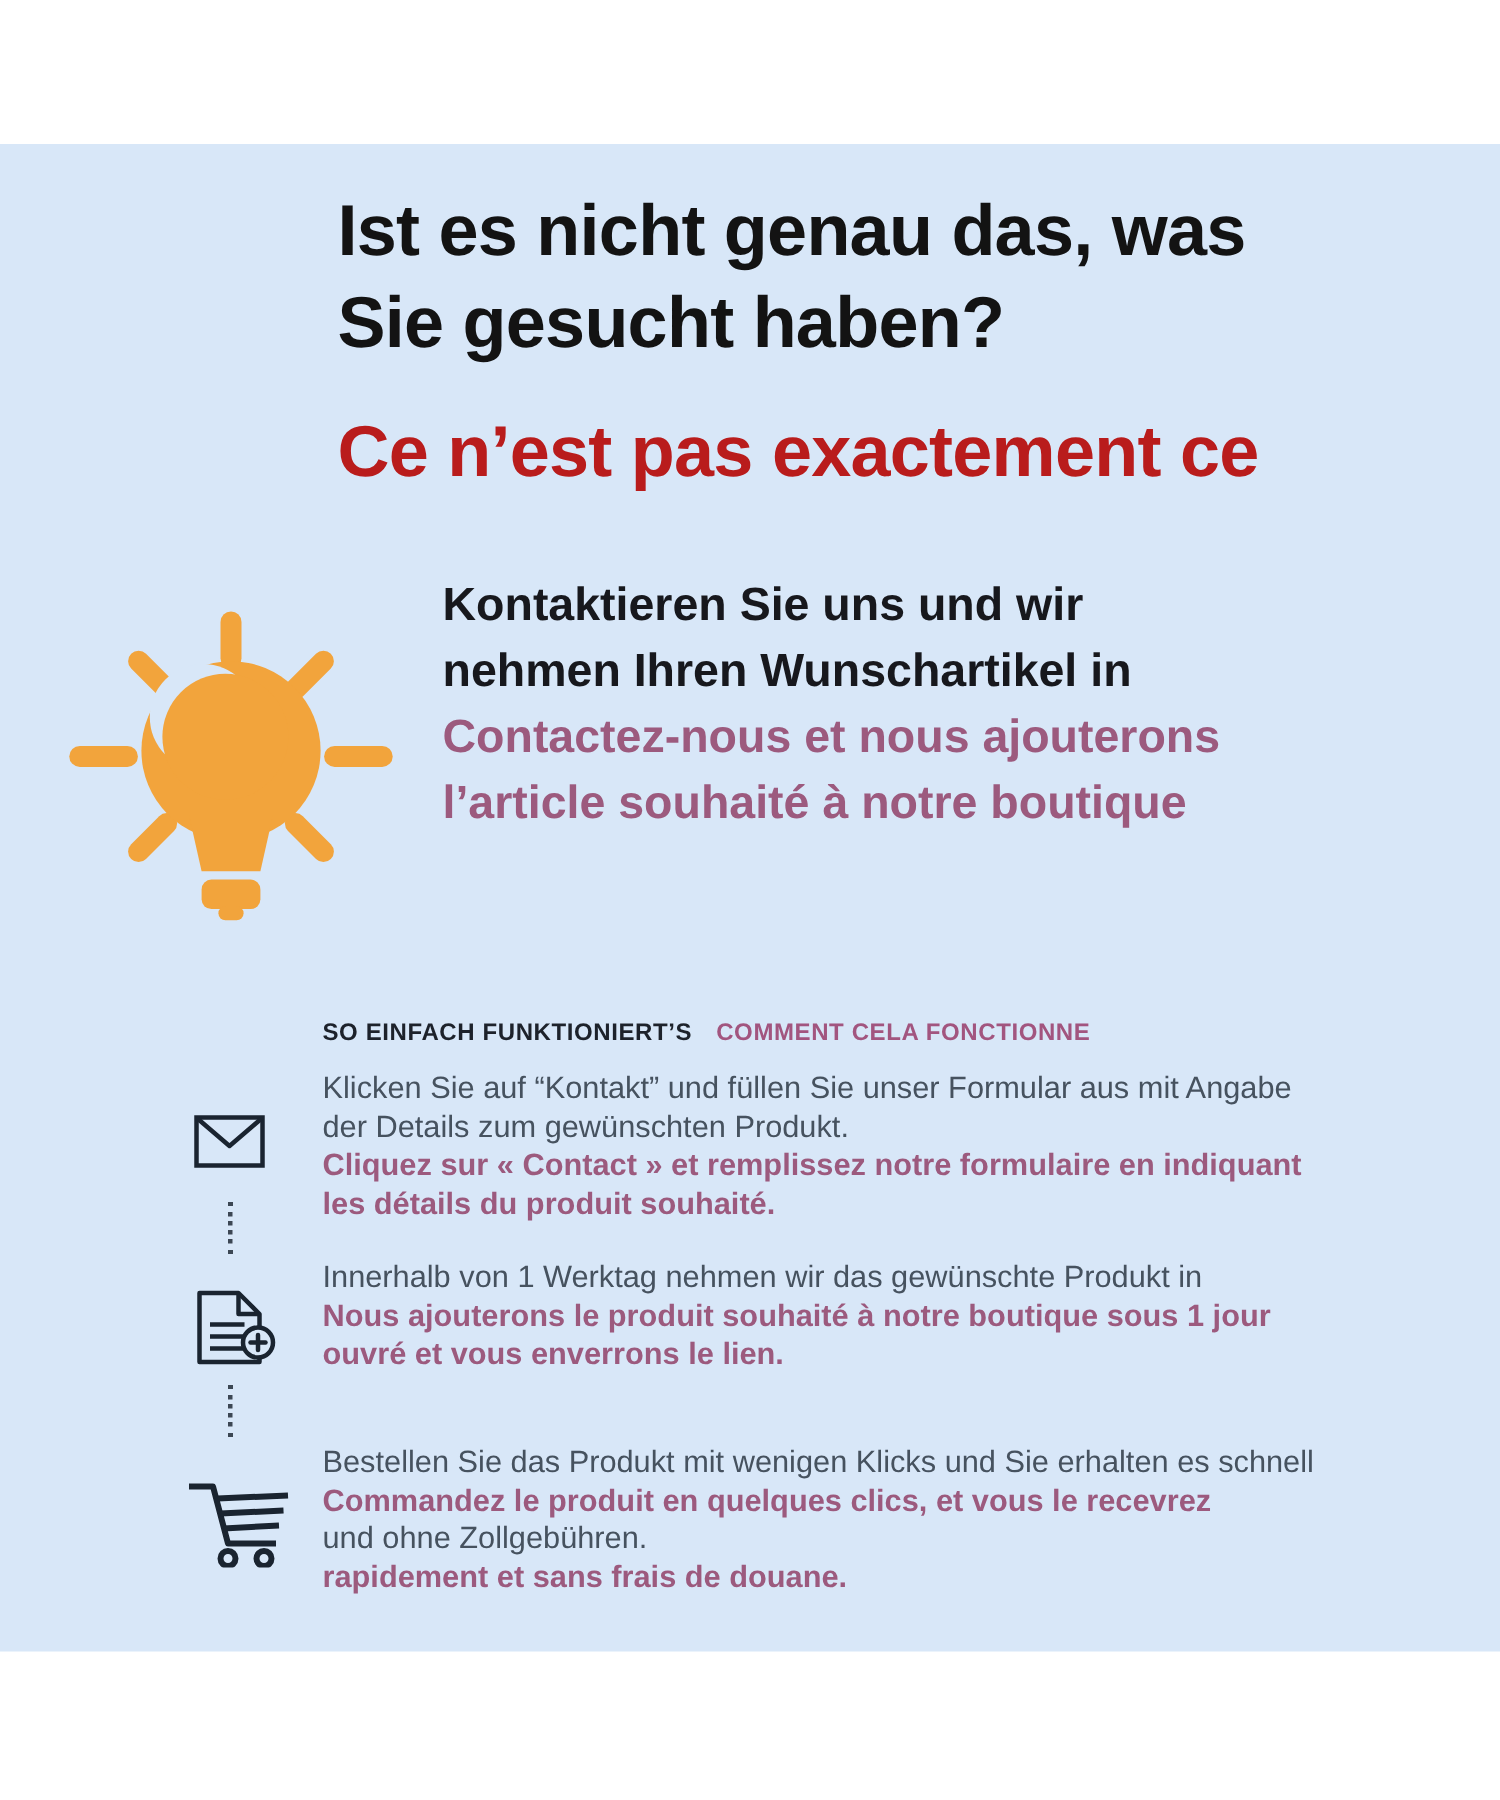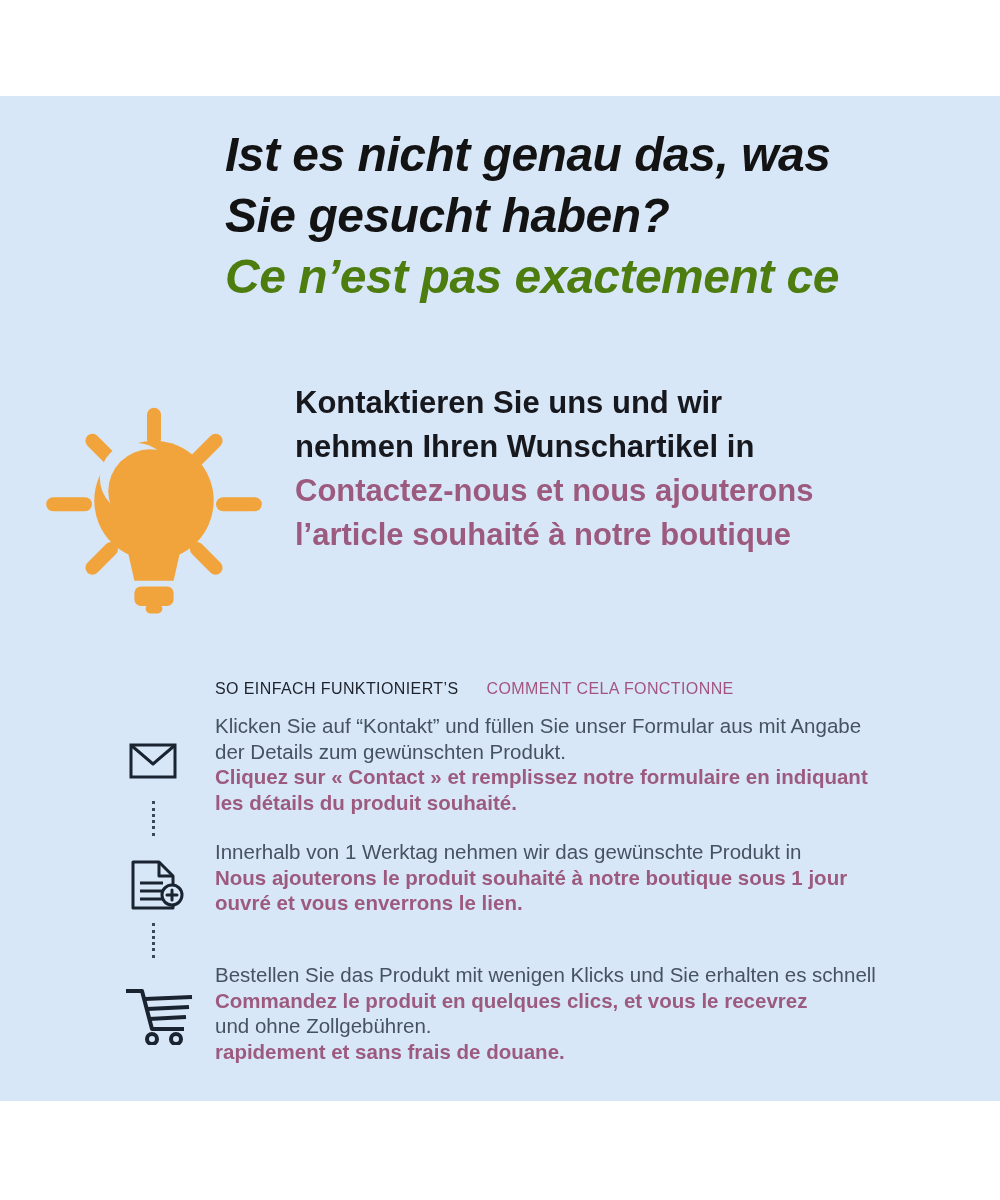--- a/index.html
+++ b/index.html
@@ -3,37 +3,37 @@
 <meta charset="utf-8">
 <style>
   html,body{margin:0;padding:0;background:#ffffff;}
   .canvas{
     position:relative;width:1000px;height:1200px;background:#ffffff;
     font-family:"Liberation Sans",sans-serif;overflow:hidden;
   }
   .panel{position:absolute;left:0;top:96px;width:1000px;height:1005px;background:#d8e7f8;}
 
   
-  .headline{position:absolute;left:225px;top:124px;width:720px;font-style:italic;}
+  .headline{position:absolute;left:225px;top:124px;width:720px;}
   .hl{font-size:48px;font-weight:700;line-height:61px;letter-spacing:-0.5px;white-space:nowrap;}
   .hl-de{color:#131313;}
-  .hl-fr{color:#4d7c0f;}
+  .hl-fr{color:#b91c1c;margin-top:25px;}
 
   
   .intro{position:absolute;left:295px;top:381px;width:640px;}
   .in{font-size:31px;font-weight:700;line-height:44px;white-space:nowrap;}
   .in-de{color:#17181d;}
   .in-fr{color:#9c5a7e;}
 
   
   .bulb-wrap{position:absolute;left:42px;top:394px;width:224px;height:228px;}
 
   
-  .section-header{position:absolute;left:215px;top:680px;display:flex;gap:28px;
-    font-size:16px;font-weight:400;letter-spacing:0.4px;white-space:nowrap;}
+  .section-header{position:absolute;left:215px;top:680px;display:flex;gap:16px;
+    font-size:16px;font-weight:700;letter-spacing:0.4px;white-space:nowrap;}
   .sh-de{color:#1d222b;}
   .sh-fr{color:#a2557f;}
 
   
   .step{position:absolute;left:215px;width:740px;}
   .step-1{top:713px;} .step-2{top:839px;} .step-3{top:962px;}
   .sl{font-size:20.5px;line-height:25.5px;white-space:nowrap;}
   .sl-de{color:#46525f;font-weight:400;}
   .sl-fr{color:#9c5a7e;font-weight:700;}
 

